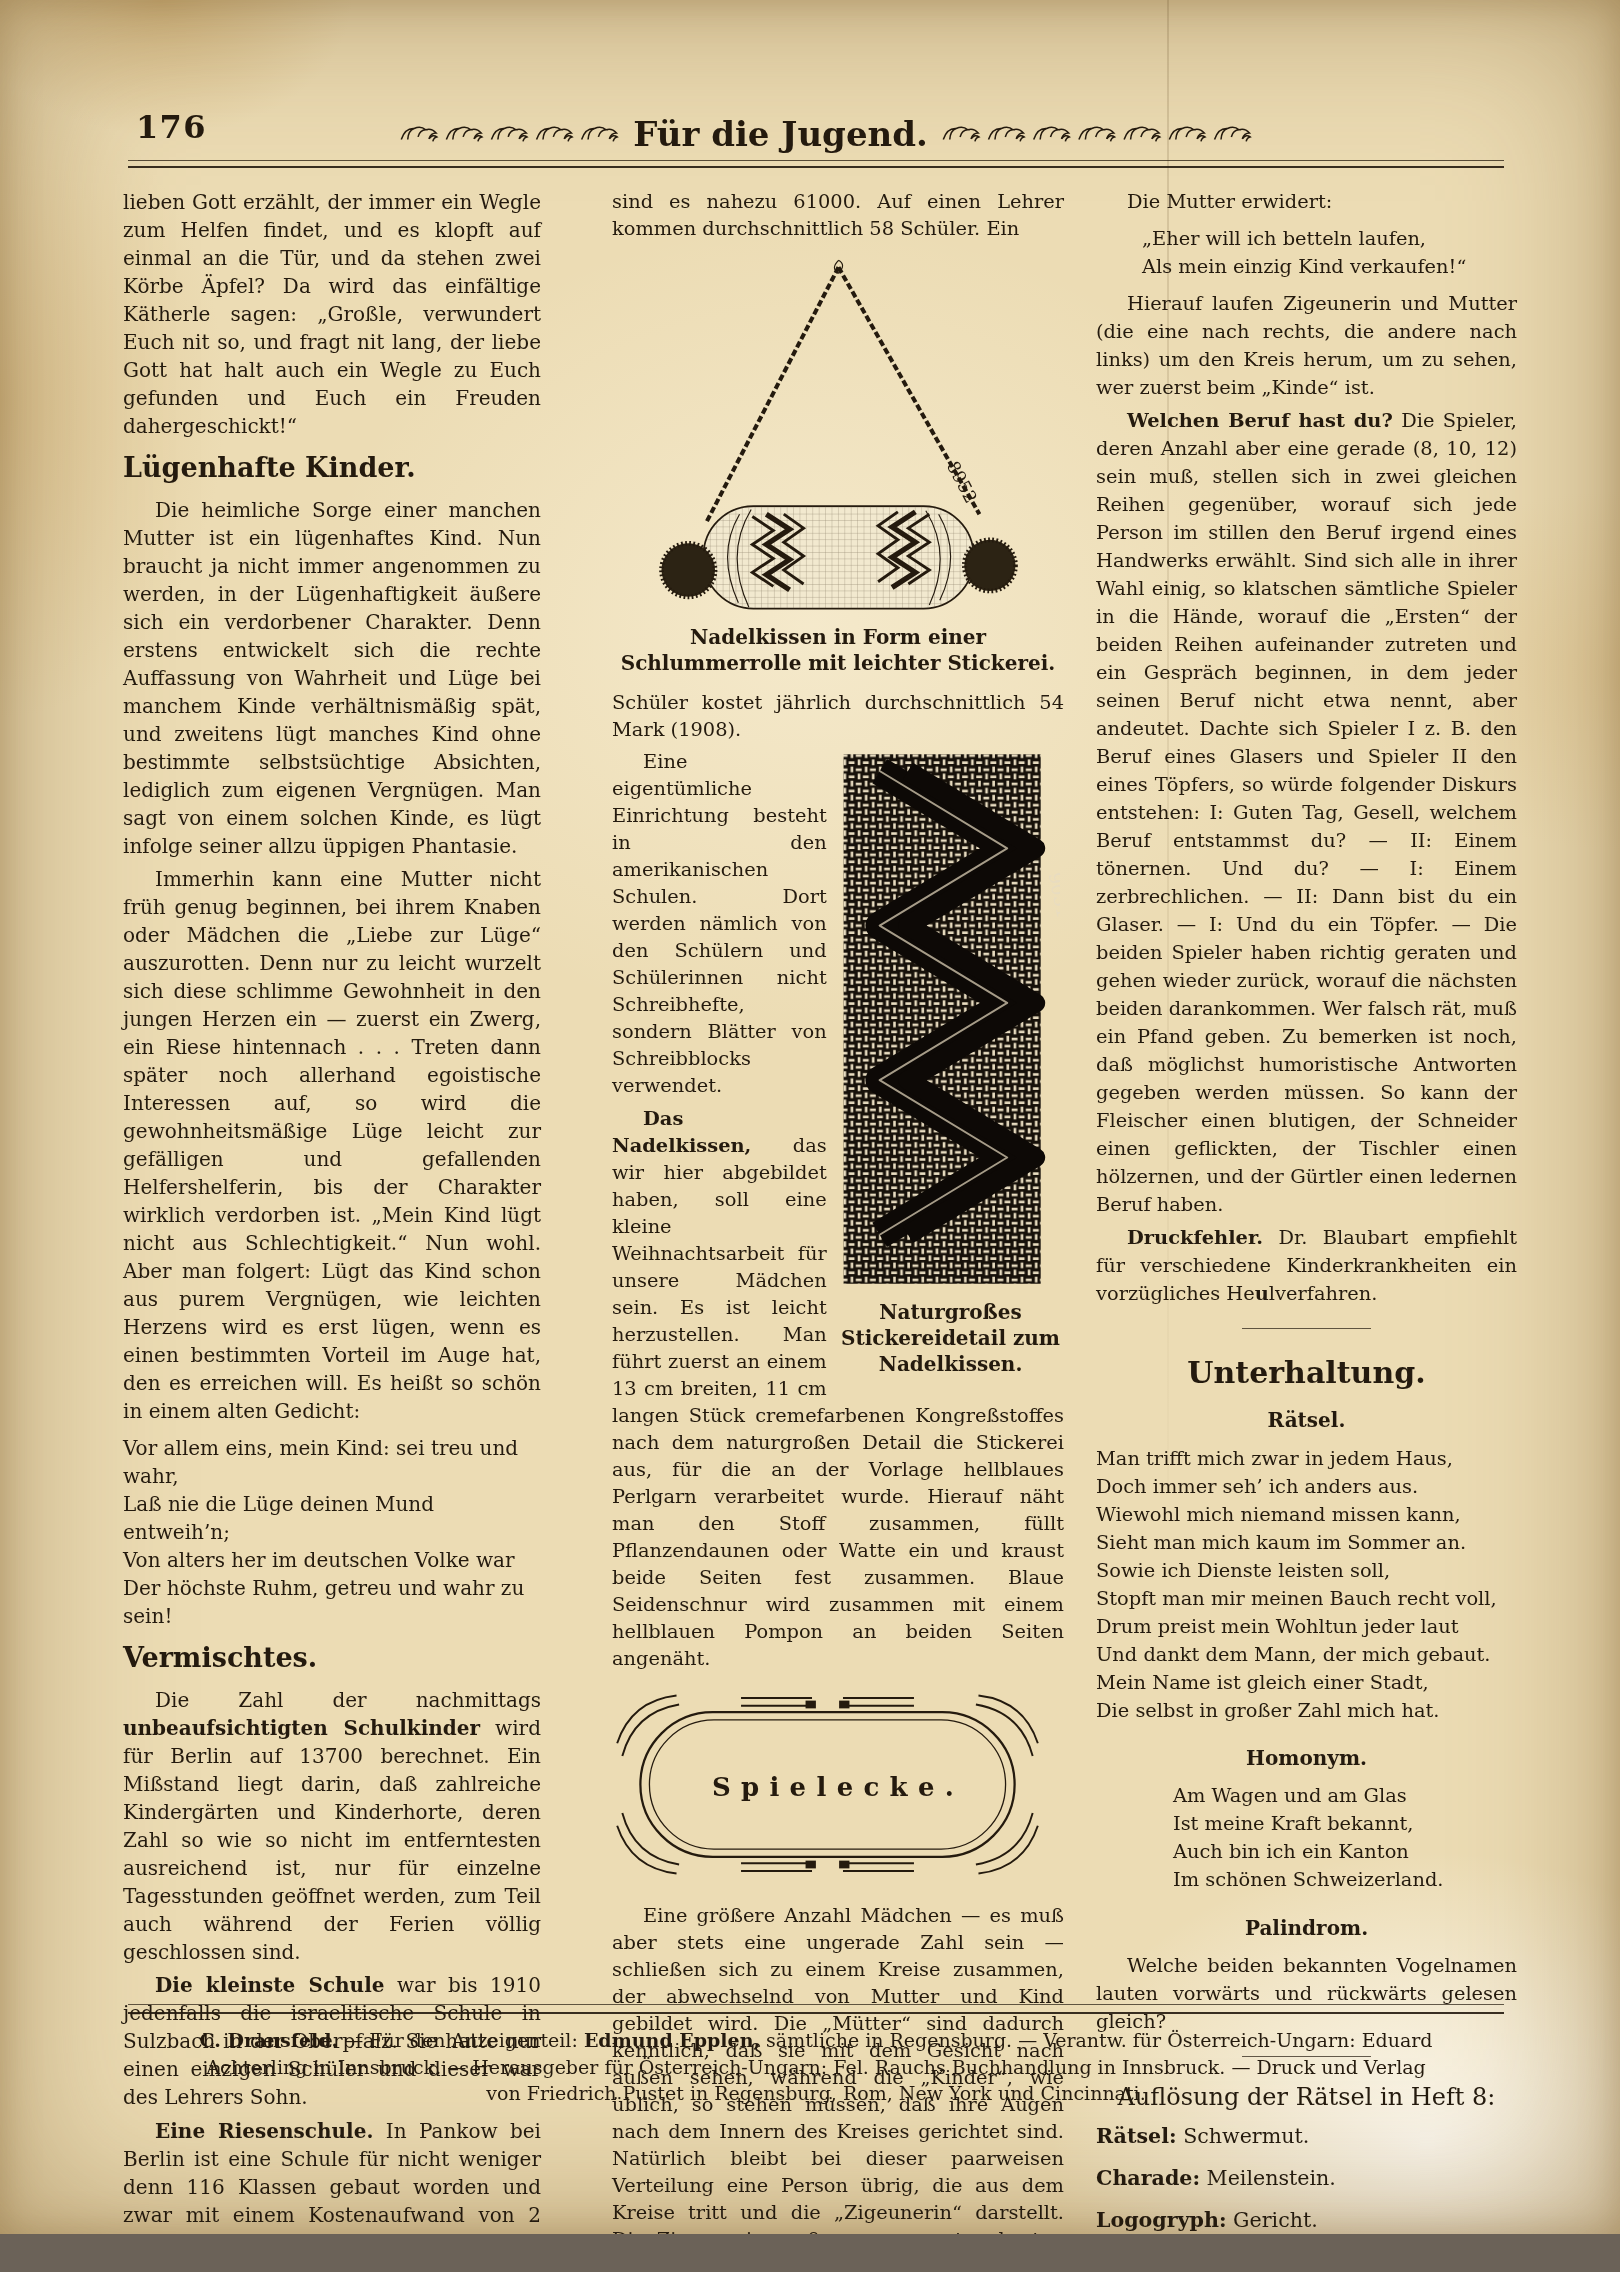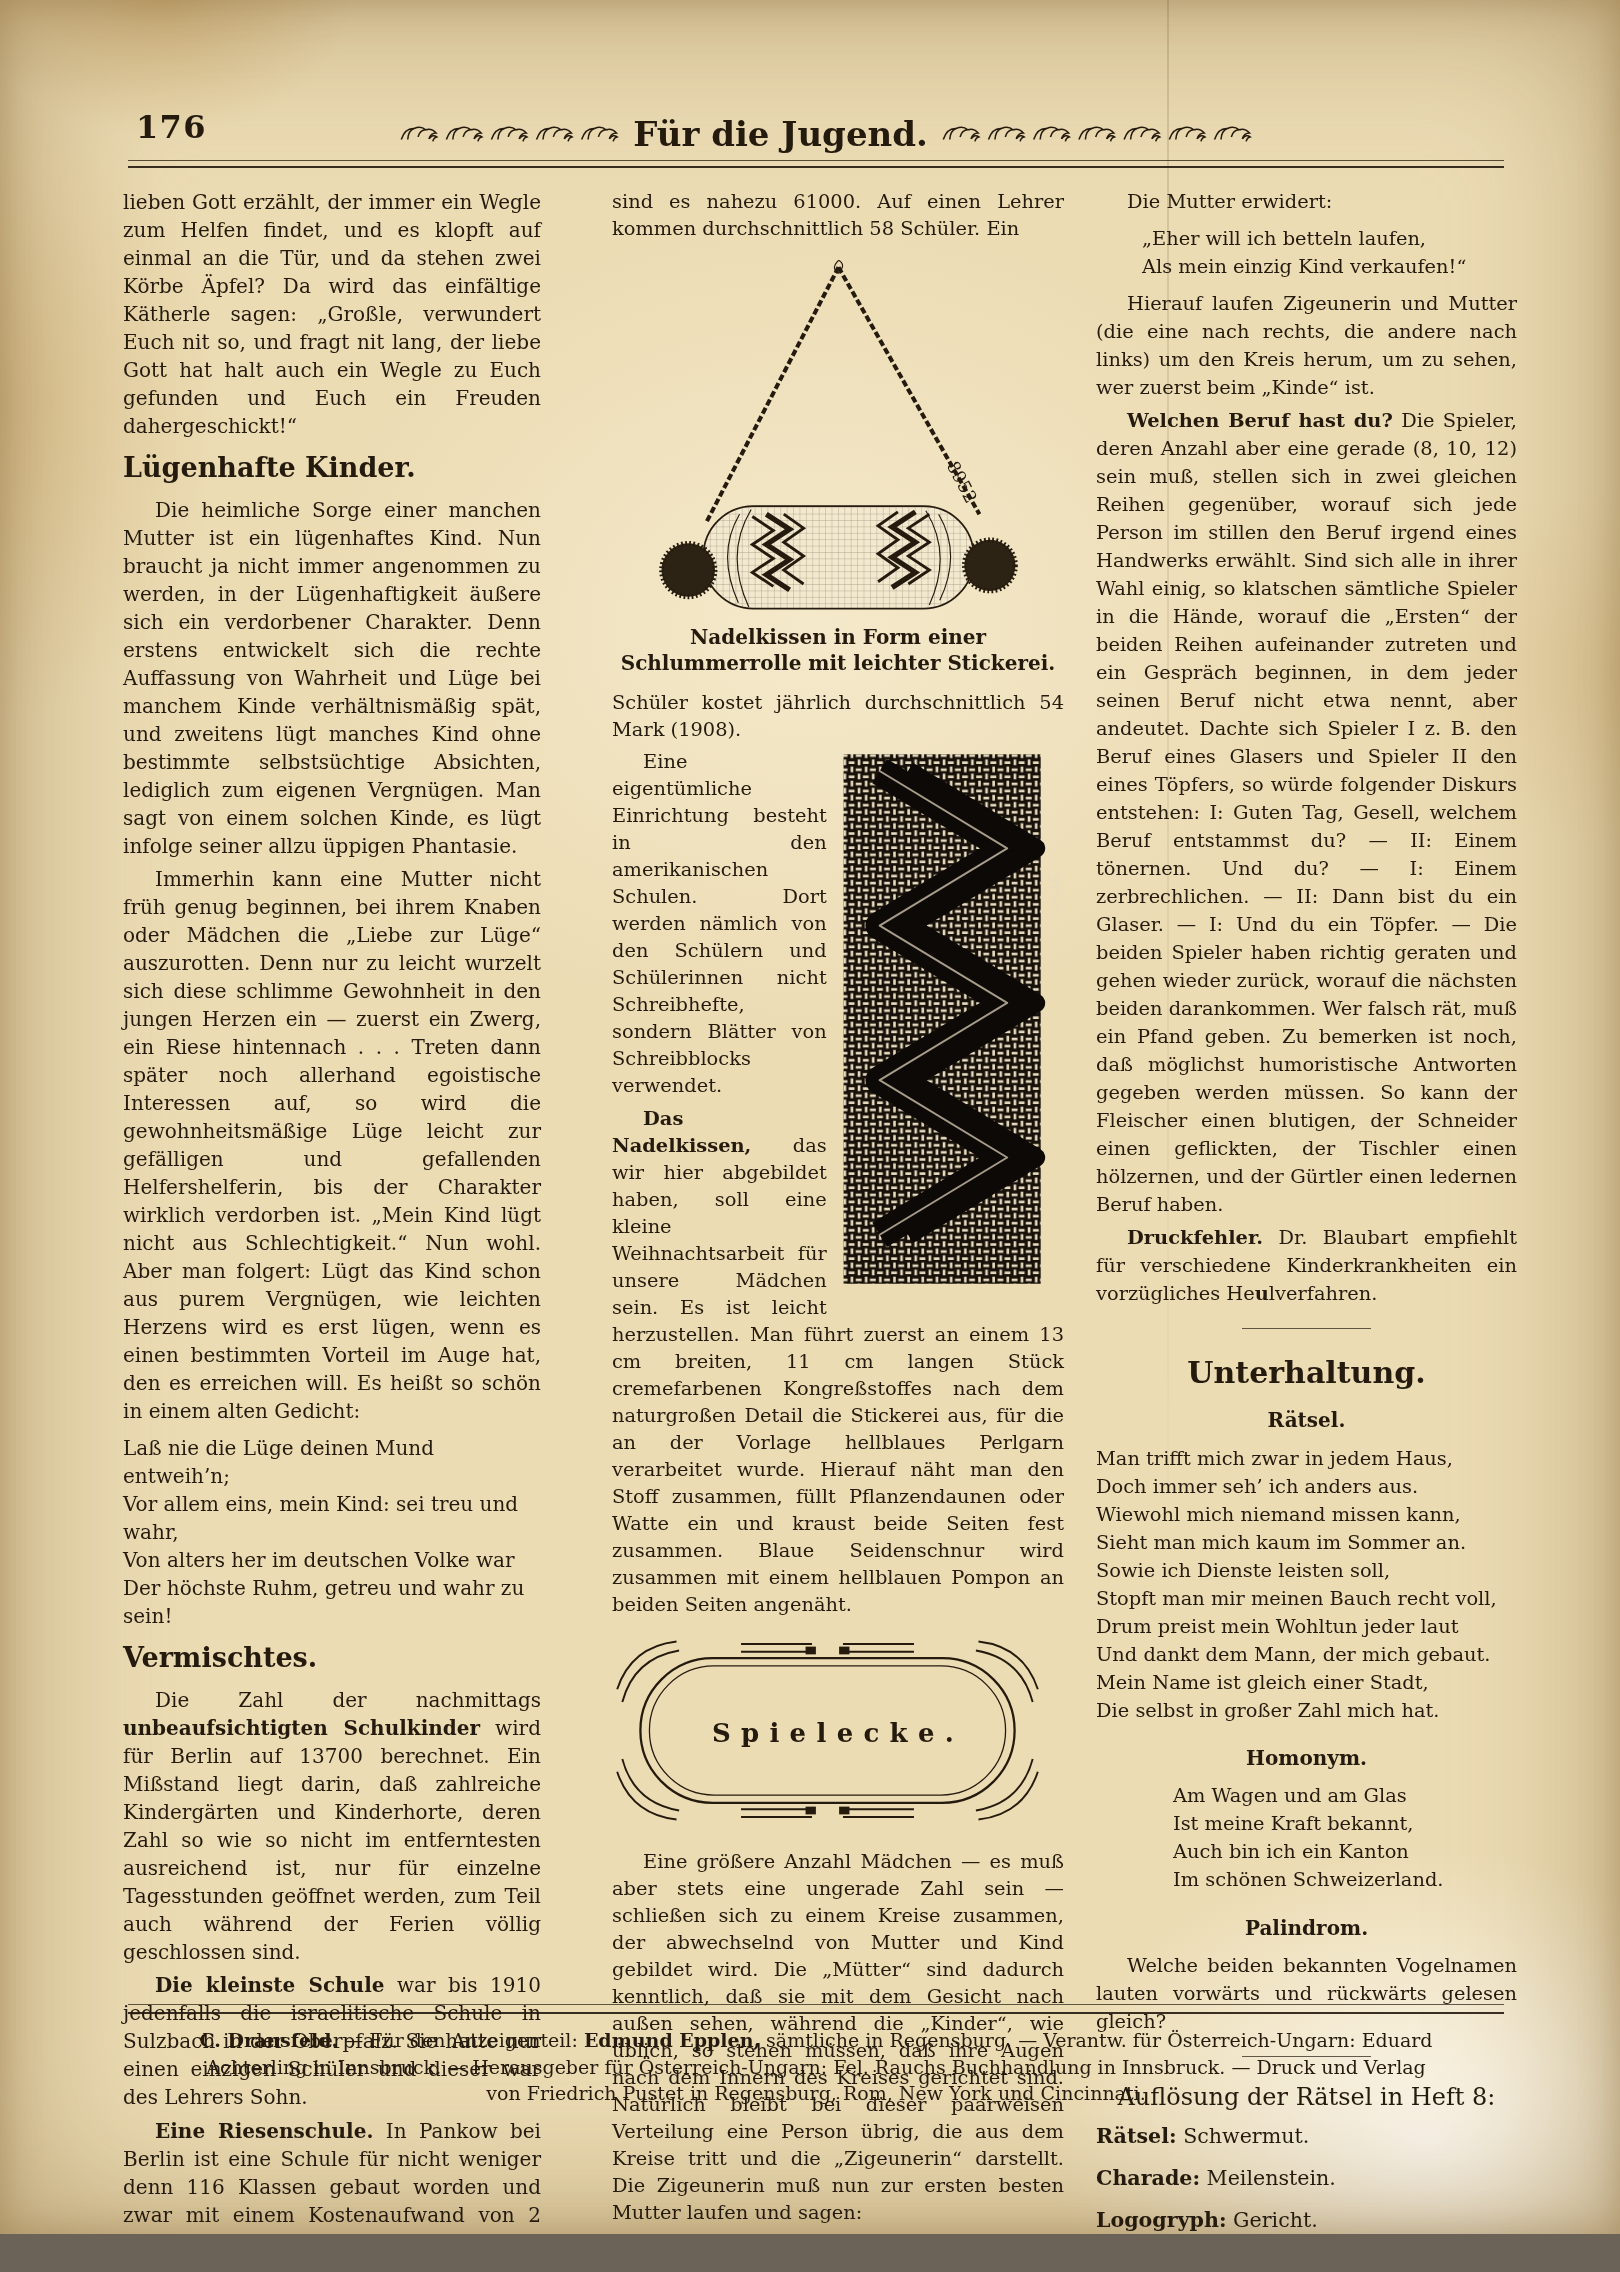--- a/index.html
+++ b/index.html
@@ -103,22 +103,22 @@
   </div>
   <div class="rule-a"></div>
   <div class="rule-b"></div>
 
   <div class="col col-1">
     <p class="cont">lieben Gott erzählt, der immer ein Wegle zum Helfen findet, und es klopft auf einmal an die Tür, und da stehen zwei Körbe Äpfel? Da wird das einfältige Kätherle sagen: „Großle, verwundert Euch nit so, und fragt nit lang, der liebe Gott hat halt auch ein Wegle zu Euch gefunden und Euch ein Freuden dahergeschickt!“</p>
     <div class="head-1">Lügenhafte Kinder.</div>
     <p>Die heimliche Sorge einer manchen Mutter ist ein lügenhaftes Kind. Nun braucht ja nicht immer angenommen zu werden, in der Lügenhaftigkeit äußere sich ein verdorbener Charakter. Denn erstens entwickelt sich die rechte Auffassung von Wahrheit und Lüge bei manchem Kinde verhältnismäßig spät, und zweitens lügt manches Kind ohne bestimmte selbstsüchtige Absichten, lediglich zum eigenen Vergnügen. Man sagt von einem solchen Kinde, es lügt infolge seiner allzu üppigen Phantasie.</p>
     <p>Immerhin kann eine Mutter nicht früh genug beginnen, bei ihrem Knaben oder Mädchen die „Liebe zur Lüge“ auszurotten. Denn nur zu leicht wurzelt sich diese schlimme Gewohnheit in den jungen Herzen ein — zuerst ein Zwerg, ein Riese hintennach . . . Treten dann später noch allerhand egoistische Interessen auf, so wird die gewohnheitsmäßige Lüge leicht zur gefälligen und gefallenden Helfershelferin, bis der Charakter wirklich verdorben ist. „Mein Kind lügt nicht aus Schlechtigkeit.“ Nun wohl. Aber man folgert: Lügt das Kind schon aus purem Vergnügen, wie leichten Herzens wird es erst lügen, wenn es einen bestimmten Vorteil im Auge hat, den es erreichen will. Es heißt so schön in einem alten Gedicht:</p>
     <div class="poem">
+      <div>Vor allem eins, mein Kind: sei treu und wahr,</div>
       <div>Laß nie die Lüge deinen Mund entweih’n;</div>
-      <div>Vor allem eins, mein Kind: sei treu und wahr,</div>
       <div>Von alters her im deutschen Volke war</div>
       <div>Der höchste Ruhm, getreu und wahr zu sein!</div>
     </div>
     <div class="head-1">Vermischtes.</div>
     <p><span>Die Zahl der nachmittags </span><span class="lead">unbeaufsichtigten Schulkinder</span><span> wird für Berlin auf 13700 berechnet. Ein Mißstand liegt darin, daß zahlreiche Kindergärten und Kinderhorte, deren Zahl so wie so nicht im entferntesten ausreichend ist, nur für einzelne Tagesstunden geöffnet werden, zum Teil auch während der Ferien völlig geschlossen sind.</span></p>
     <p><span class="lead">Die kleinste Schule</span><span> war bis 1910 jedenfalls die israelitische Schule in Sulzbach in der Oberpfalz. Sie hatte nur einen einzigen Schüler und dieser war des Lehrers Sohn.</span></p>
     <p><span class="lead">Eine Riesenschule.</span><span> In Pankow bei Berlin ist eine Schule für nicht weniger denn 116 Klassen gebaut worden und zwar mit einem Kostenaufwand von 2 Millionen Mark. 4500 Kinder können in dieser Riesenschule untergebracht werden.</span></p>
 
   </div>
 
@@ -164,20 +164,21 @@
     <p class="cont">Schüler kostet jährlich durchschnittlich 54 Mark (1908).</p>
 
     <figure class="fig-right">
       <svg width="219" height="536" viewBox="0 0 340 830" style="font-size:30px">
         <rect x="4" y="4" width="306" height="822" fill="url(#weave)"></rect>
         <path d="M60 30 L258 150 L60 270 L258 390 L60 510 L258 630 L60 750" stroke="#0d0906" stroke-width="44" fill="none" stroke-linejoin="round"></path>
         <path d="M104 30 L302 150 L104 270 L302 390 L104 510 L302 630 L104 750" stroke="#0d0906" stroke-width="30" fill="none" stroke-linejoin="round"></path>
         <path d="M60 30 L258 150 L60 270 L258 390 L60 510 L258 630 L60 750" stroke="#e8dcc0" stroke-width="3" fill="none" stroke-linejoin="round" opacity=".7"></path>
         <text x="322" y="190" font-size="28" font-family="DejaVu Serif, serif" fill="#e8dcc0" transform="rotate(78 322 190)">9031</text>
       </svg>
+      <figcaption class="caption">Naturgroßes Stickereidetail zum Nadelkissen.</figcaption>
     </figure>
 
     <p>Eine eigentümliche Einrichtung besteht in den amerikanischen Schulen. Dort werden nämlich von den Schülern und Schülerinnen nicht Schreibhefte, sondern Blätter von Schreibblocks verwendet.</p>
     <p><span class="lead">Das Nadelkissen,</span><span> das wir hier abgebildet haben, soll eine kleine Weihnachtsarbeit für unsere Mädchen sein. Es ist leicht herzustellen. Man führt zuerst an einem 13 cm breiten, 11 cm langen Stück cremefarbenen Kongreßstoffes nach dem naturgroßen Detail die Stickerei aus, für die an der Vorlage hellblaues Perlgarn verarbeitet wurde. Hierauf näht man den Stoff zusammen, füllt Pflanzendaunen oder Watte ein und kraust beide Seiten fest zusammen. Blaue Seidenschnur wird zusammen mit einem hellblauen Pompon an beiden Seiten angenäht.</span></p>
 
     <div class="frame-wrap">
       <svg width="431" height="191" viewBox="0 0 668 296">
         <rect x="44" y="36" width="580" height="224" rx="112" class="ink" stroke-width="3.5"></rect>
         <rect x="58" y="48" width="552" height="200" rx="100" class="ink" stroke-width="2"></rect>
 

